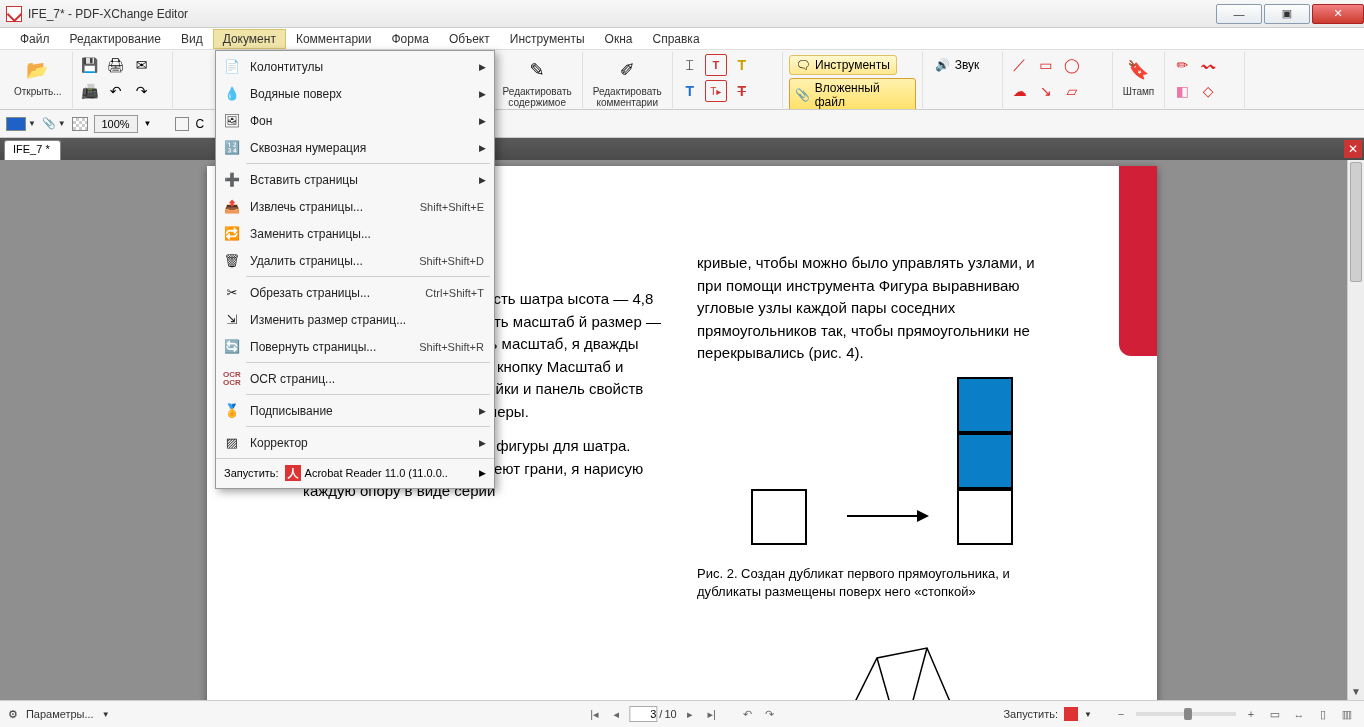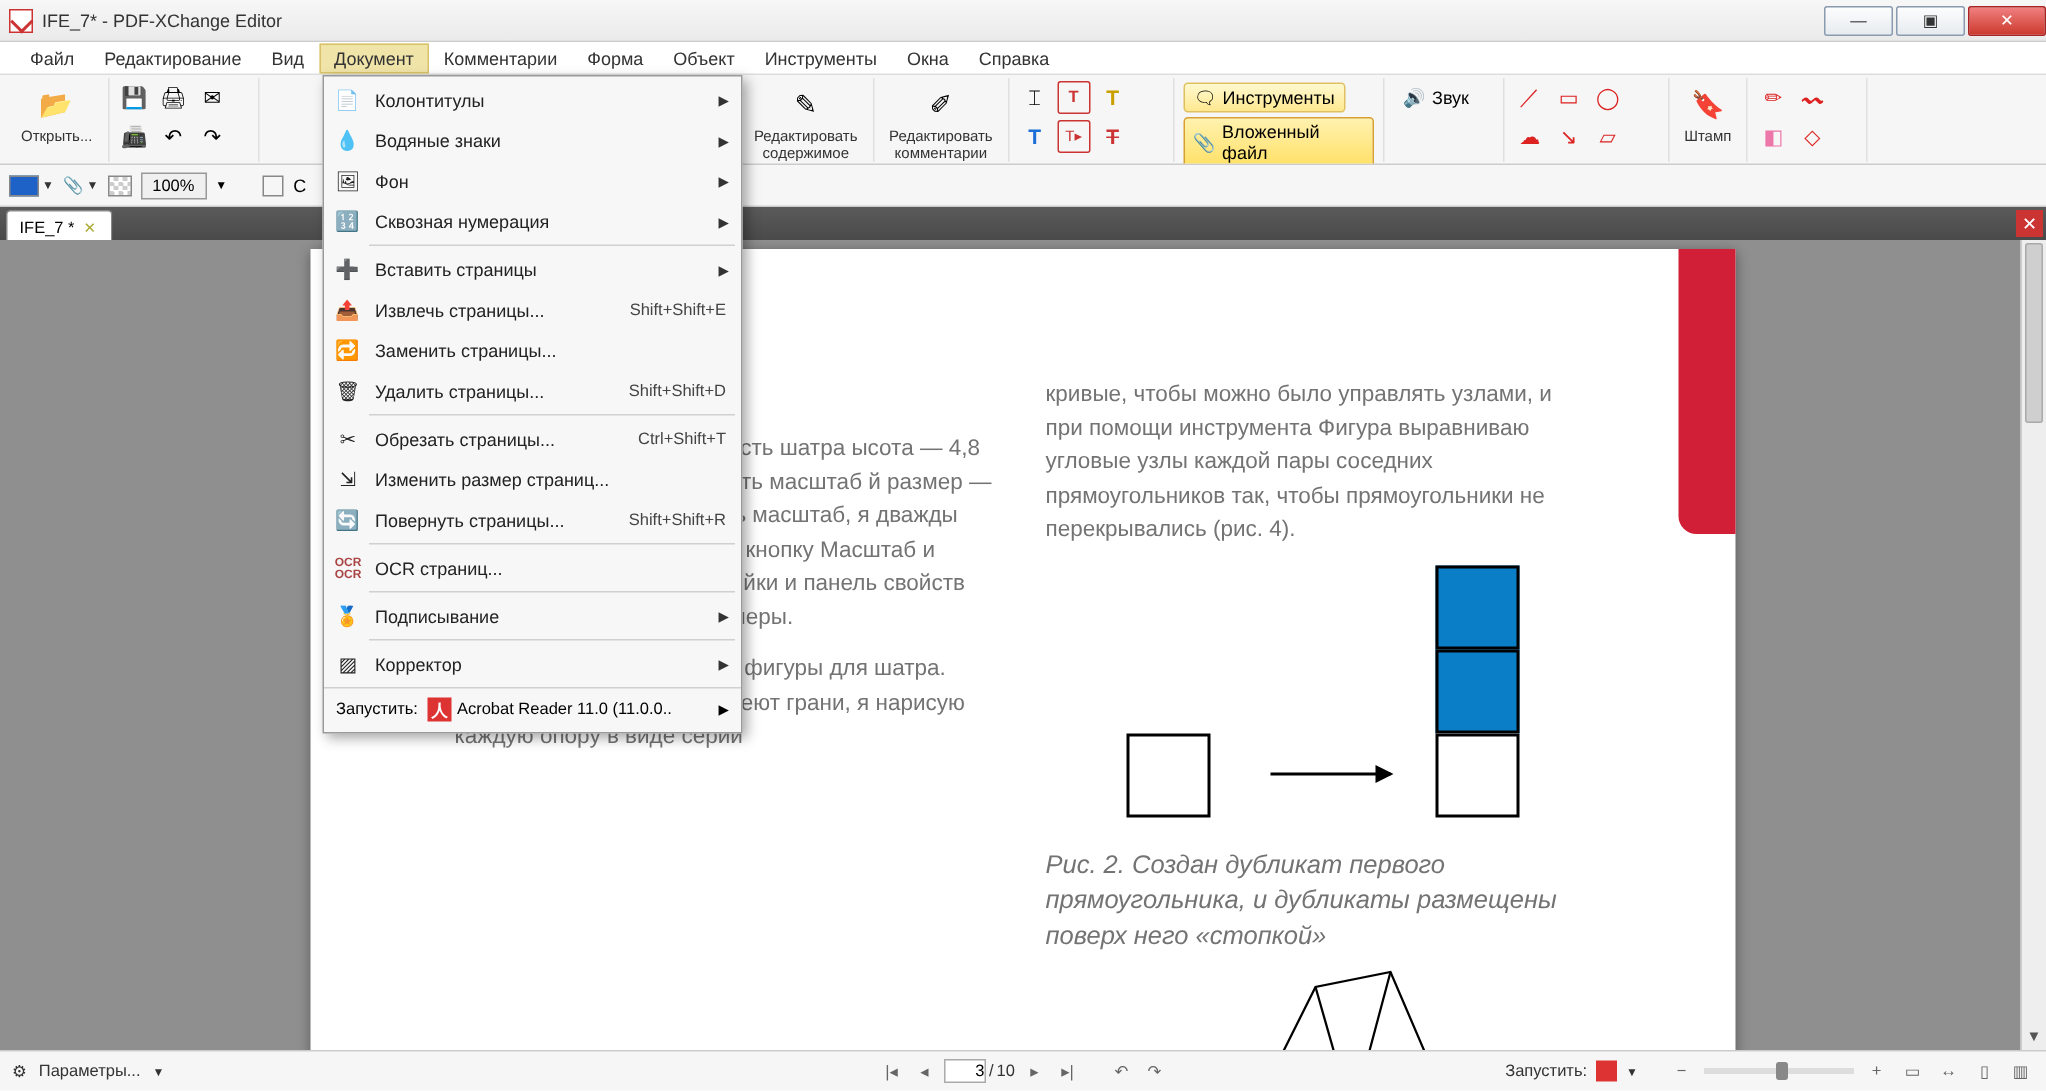--- a/index.html
+++ b/index.html
@@ -32,38 +32,38 @@
 .txtbtn.hl { background:linear-gradient(#fff9d0,#ffe890); border:1px solid #e0c060; }
 
 
 .toolbar2 { height:28px; background:#f6f6f6; border-bottom:1px solid #ccc; display:flex; align-items:center; padding:0 6px; gap:6px;}
 .swatch { width:20px; height:14px; background:#1e62c8; border:1px solid #888; }
 .zoominput { width:44px; height:18px; font-size:11px; border:1px solid #999; background:#f0f0f0; text-align:center;}
 .rowitem { display:flex; align-items:center; gap:2px; font-size:11px; color:#333; }
 
 
 .tabstrip { height:22px; background:linear-gradient(#5a5a5a,#4a4a4a); display:flex; align-items:flex-end; padding-left:4px; position:relative;}
-.doctab { height:20px; background:#fff; border:1px solid #888; border-bottom:none; padding:2px 10px 0 8px; font-size:11px; display:flex; align-items:center; gap:6px; border-radius:3px 3px 0 0;}
+.doctab { height:20px; background:#fff; border:1px solid #888; border-bottom:none; padding:2px 10px 0 8px; font-size:11px; display:flex; align-items:center; gap:6px; border-radius:3px 3px 0 0;flex-direction:column;}
 .doctab .x { color:#aa3; font-size:10px; cursor:pointer;}
 .tabstrip .closeall { position:absolute; right:2px; top:2px; width:18px; height:18px; background:#c33; color:#fff; display:flex; align-items:center; justify-content:center; font-size:12px;}
 
 
 .viewport { position:absolute; left:0; top:160px; right:0; bottom:27px; background:#8f8f8f; overflow:hidden; }
 .scroll-v { position:absolute; right:0; top:0; bottom:0; width:17px; background:#eee; border-left:1px solid #ccc;}
 .scroll-v .thumb { position:absolute; left:2px; right:2px; top:2px; height:120px; background:#cfcfcf; border:1px solid #aaa; border-radius:2px;}
 .scroll-v .arrow { position:absolute; left:0; right:0; height:17px; display:flex; align-items:center; justify-content:center; font-size:10px; color:#555;}
 .scroll-v .arrow.up{top:0;} .scroll-v .arrow.down{bottom:0;}
 
 .page { position:absolute; left:207px; top:6px; width:950px; height:900px; background:#fff; box-shadow:0 2px 8px rgba(0,0,0,0.4); }
 .page .redmark { position:absolute; right:0; top:0; width:38px; height:190px; background:#d01f36; border-bottom-left-radius:12px;}
 .page .col1 { position:absolute; left:96px; top:90px; width:360px; font-family:Georgia,"Times New Roman",serif; }
 .page .col2 { position:absolute; left:490px; top:86px; width:360px; font-family:Georgia,"Times New Roman",serif; }
 .page h2 { color:#d01f36; font-size:21px; font-weight:bold; margin-bottom:8px;}
-.page p { font-size:15px; line-height:1.5; color:#737373; margin-bottom:12px;}
-.page .figcap { font-style:italic; font-size:17px; line-height:1.4; }
+.page p { font-size:15px; line-height:1.5; color:#000000; margin-bottom:12px;}
+.page .figcap { font-size:13px; line-height:1.4; }
 .page .figure { position:relative; width:340px; height:180px; margin:12px 0 8px 0;}
 .page .sq { position:absolute; border:2px solid #000; }
 .page .sq.white { background:#fff; }
 .page .sq.blue { background:#0a7fc7; }
 .page .arrow { position:absolute; top:88px; left:150px; width:80px; height:2px; background:#000;}
 .page .arrow:after { content:""; position:absolute; right:-2px; top:-5px; border-left:12px solid #000; border-top:6px solid transparent; border-bottom:6px solid transparent;}
 .page .tentfig { position:absolute; left:600px; top:462px; }
 
 
 .dropdown { position:absolute; left:215px; top:50px; width:280px; background:#f7f7f7; border:1px solid #9a9a9a; box-shadow:3px 3px 8px rgba(0,0,0,0.35); z-index:500; padding:2px 0;}
@@ -244,21 +244,21 @@
 
 <div class="dropdown">
   <div id="dd-items">
       <div class="ditem">
         <span class="dico">📄</span>
         <span>Колонтитулы</span>
         <span class="arrow-r">▶</span>
       </div>
       <div class="ditem">
         <span class="dico">💧</span>
-        <span>Водяные знаки</span>
+        <span>Водяные поверх</span>
         <span class="arrow-r">▶</span>
       </div>
       <div class="ditem">
         <span class="dico">🖼</span>
         <span>Фон</span>
         <span class="arrow-r">▶</span>
       </div>
       <div class="ditem">
         <span class="dico">🔢</span>
         <span>Сквозная нумерация</span>

